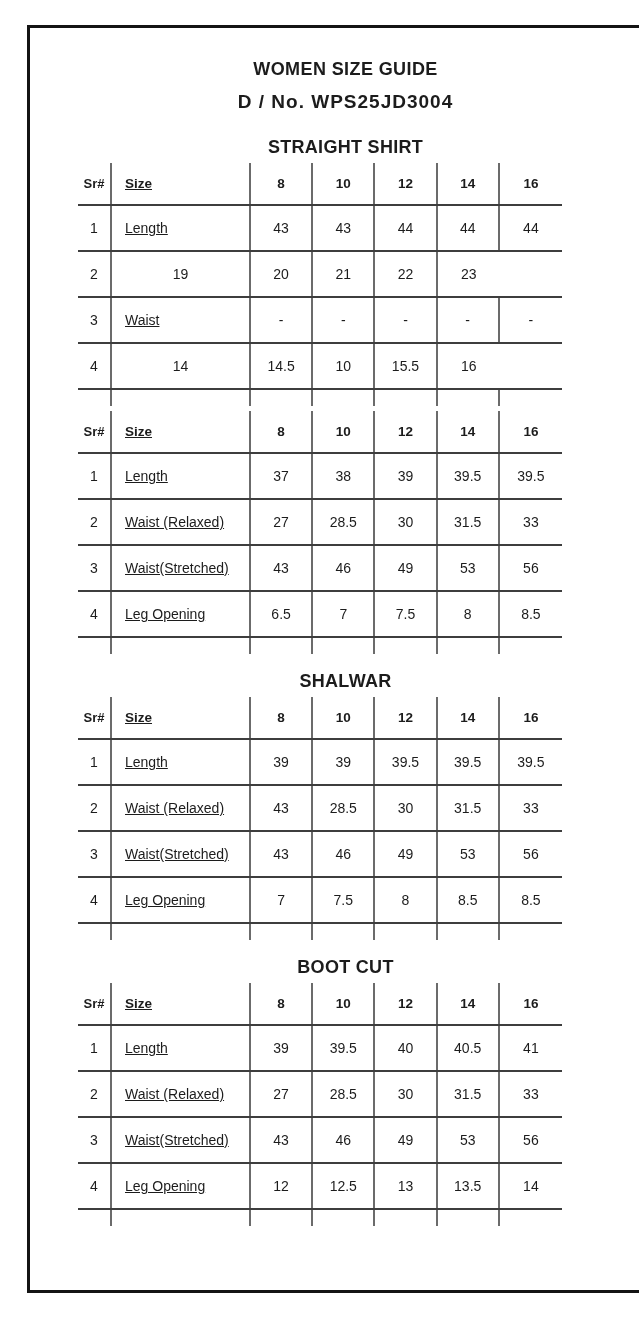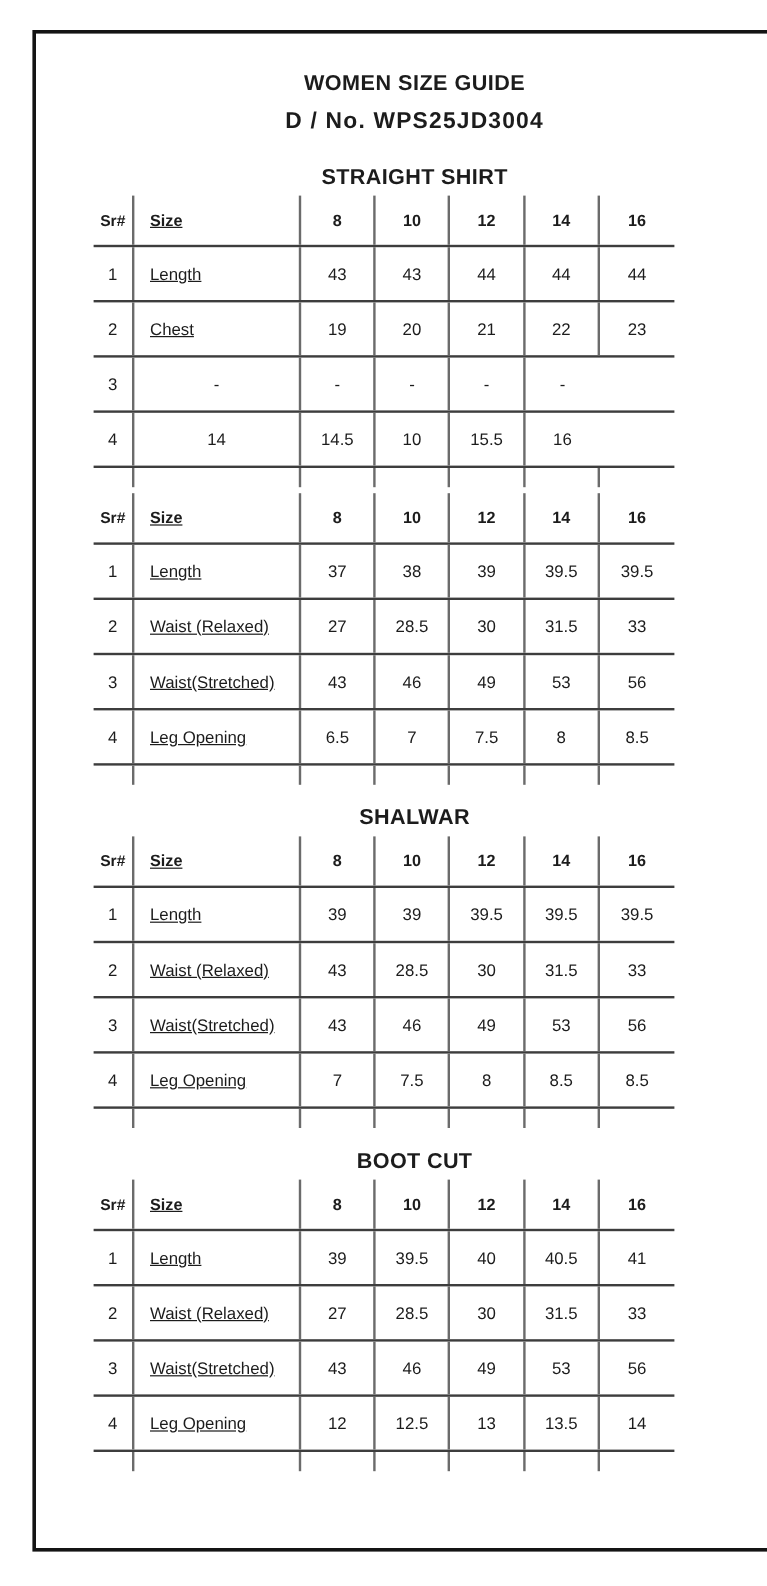--- a/index.html
+++ b/index.html
@@ -71,29 +71,29 @@
             <div class="cell c-sr">1</div>
             <div class="cell c-size">Length</div>
             <div class="cell c-val">43</div>
             <div class="cell c-val">43</div>
             <div class="cell c-val">44</div>
             <div class="cell c-val">44</div>
             <div class="cell c-val">44</div>
           </div>
           <div class="row data">
             <div class="cell c-sr">2</div>
-            <div class="cell c-size">Chest</div>
             <div class="cell c-val">19</div>
             <div class="cell c-val">20</div>
             <div class="cell c-val">21</div>
             <div class="cell c-val">22</div>
             <div class="cell c-val">23</div>
           </div>
           <div class="row data">
             <div class="cell c-sr">3</div>
+            <div class="cell c-size">Waist</div>
             <div class="cell c-val">-</div>
             <div class="cell c-val">-</div>
             <div class="cell c-val">-</div>
             <div class="cell c-val">-</div>
             <div class="cell c-val">-</div>
           </div>
           <div class="row data">
             <div class="cell c-sr">4</div>
             <div class="cell c-val">14</div>
             <div class="cell c-val">14.5</div>

